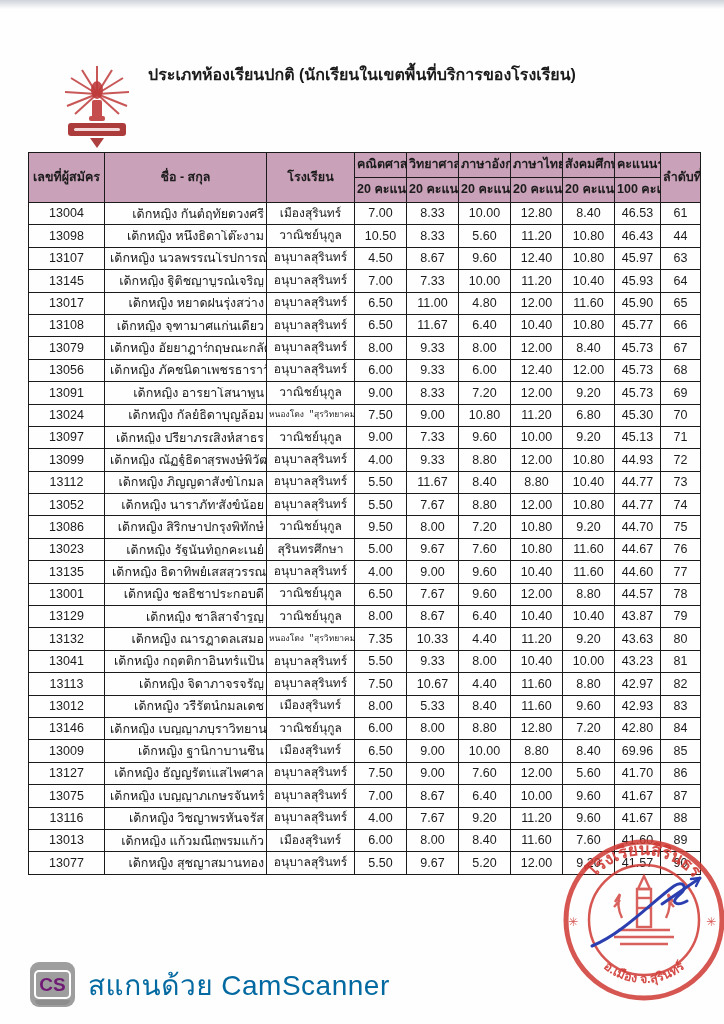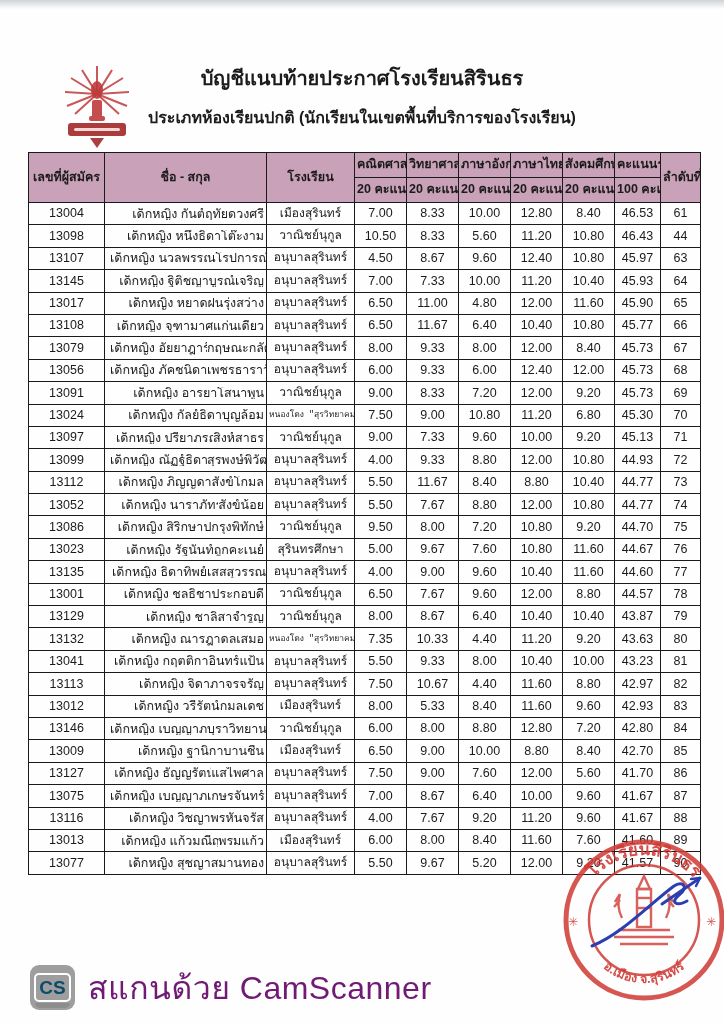--- a/index.html
+++ b/index.html
@@ -42,22 +42,22 @@
   
   .footer { position: absolute; left: 30px; top: 962px; display: flex; align-items: center; gap: 13px; }
   .cs-badge {
     width: 45px; height: 45px; background: #9e9e9e; border-radius: 9px;
     display: flex; align-items: center; justify-content: center; position: relative;
   }
   .cs-badge::after {
     content: ''; position: absolute; left: 5px; right: 5px; bottom: 2px; height: 5px;
     background: #8d8d8d; border-radius: 0 0 5px 5px;
   }
-  .cs-inner { color: #0c4a6e; border: 2.5px solid #fff; border-radius: 5px; font-weight: 700; font-size: 19px; padding: 0 3px; line-height: 1.35; }
-  .cs-text { font-size: 32px; color: #701a75; letter-spacing: .5px; }
+  .cs-inner { color: #701a75; border: 2.5px solid #fff; border-radius: 5px; font-weight: 700; font-size: 19px; padding: 0 3px; line-height: 1.35; }
+  .cs-text { font-size: 28px; color: #0369a1; letter-spacing: .5px; }
 </style>
 </head>
 <body>
 
 <div class="page">
 
   <div class="emblem">
     <svg viewBox="0 0 94 94" width="94" height="94">
       <g stroke="#bf3a3a" stroke-width="2" opacity="0.85">
         <g>
@@ -81,21 +81,20 @@
       </g>
       <g>
         <rect x="18" y="63" width="58" height="13" rx="3" fill="#a52a2a" opacity="0.92"></rect>
         <rect x="24" y="68" width="46" height="3" rx="1.5" fill="#f3d9d9"></rect>
         <path d="M40 78 l7 10 l7 -10 z" fill="#a52a2a" opacity="0.9"></path>
       </g>
     </svg>
   </div>
 
   <div class="doc-header">
-    <div class="t1">บัญชีแนบท้ายประกาศโรงเรียนสิรินธร</div>
     <div class="t3">ประเภทห้องเรียนปกติ (นักเรียนในเขตพื้นที่บริการของโรงเรียน)</div>
   </div>
 
   <table class="results">
     <colgroup>
       <col style="width:76px">
         <col style="width:162px">
         <col style="width:88px">
       <col style="width:52px">
         <col style="width:52px">
@@ -418,21 +417,21 @@
         </tr>
         <tr>
           <td class="num">13009</td>
           <td class="name"><span class="fn">เด็กหญิง ฐานิกา</span><span class="ln">บานชื่น</span></td>
           <td class="school">เมืองสุรินทร์</td>
           <td class="num">6.50</td>
           <td class="num">9.00</td>
           <td class="num">10.00</td>
           <td class="num">8.80</td>
           <td class="num">8.40</td>
-          <td class="num total">42.70</td>
+          <td class="num total">69.96</td>
           <td class="num rank">85</td>
         </tr>
         <tr>
           <td class="num">13127</td>
           <td class="name"><span class="fn">เด็กหญิง ธัญญรัตน์</span><span class="ln">แสไพศาล</span></td>
           <td class="school">อนุบาลสุรินทร์</td>
           <td class="num">7.50</td>
           <td class="num">9.00</td>
           <td class="num">7.60</td>
           <td class="num">12.00</td>

